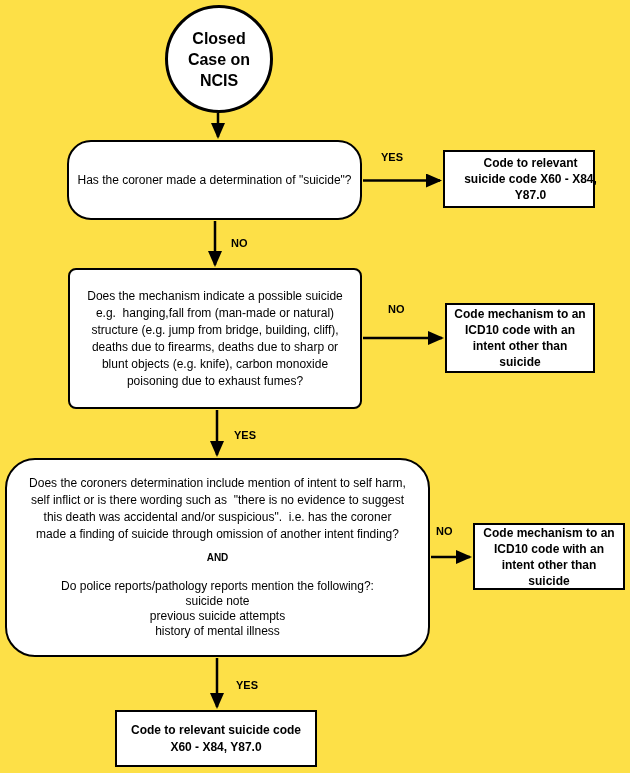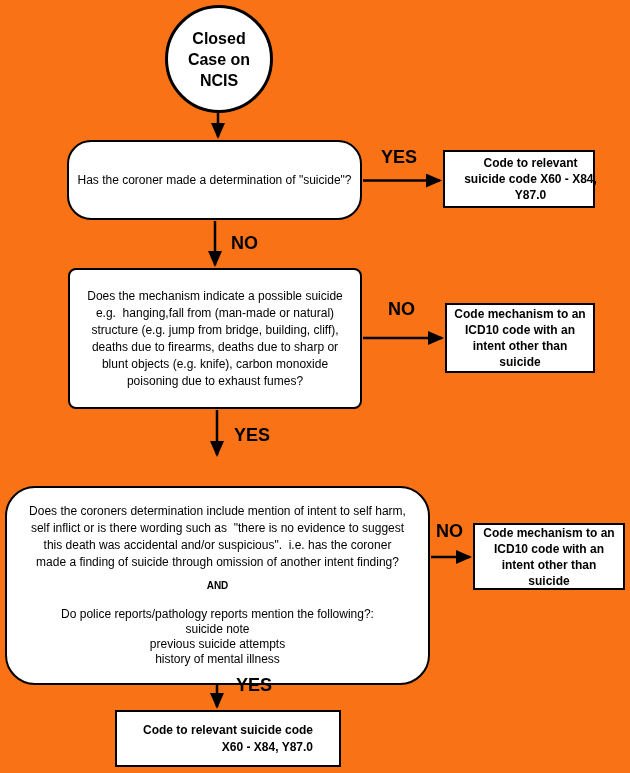--- a/index.html
+++ b/index.html
@@ -5,21 +5,21 @@
   html, body { margin: 0; padding: 0; }
   body {
     background: #ffffff;
     font-family: "Liberation Sans", "DejaVu Sans", sans-serif;
     color: #000000;
   }
   .canvas {
     position: relative;
     width: 630px;
     height: 773px;
-    background: #f97316;
+    background: #fde047;
     overflow: hidden;
   }
   .arrows {
     position: absolute;
     left: 0; top: 0;
     width: 630px; height: 773px;
   }
   .node {
     position: absolute;
     box-sizing: border-box;
@@ -42,42 +42,41 @@
     line-height: 21px;
   }
   .decision { font-size: 12px; line-height: 17px; text-align: center; }
   .decision1 { left: 67px; top: 140px; width: 295px; height: 80px; border-radius: 24px; }
   .decision2 { left: 68px; top: 268px; width: 294px; height: 141px; border-radius: 8px; }
   .decision3 {
     left: 5px; top: 458px; width: 425px; height: 199px; border-radius: 30px;
     flex-direction: column;
     justify-content: flex-start;
     padding-top: 15px;
-    margin-top: 28px;
   }
   .decision3 .and-label {
     font-weight: bold;
     font-size: 10px;
     line-height: 16px;
     margin: 7px 0 13px 0;
   }
   .decision3 .part2 { line-height: 15px; }
   .outcome {
     font-weight: bold;
     font-size: 12px;
     line-height: 16px;
   }
   .outcome1 { left: 443px; top: 150px; width: 152px; height: 58px; padding-left: 23px; }
   .outcome2 { left: 445px; top: 303px; width: 150px; height: 70px; }
   .outcome3 { left: 473px; top: 523px; width: 152px; height: 67px; }
-  .outcome4 { left: 115px; top: 710px; width: 226px; height: 57px; line-height: 17px; text-align: right; }
+  .outcome4 { left: 115px; top: 710px; width: 202px; height: 57px; line-height: 17px; }
   .edge-label {
     position: absolute;
     font-weight: bold;
-    font-size: 18px;
+    font-size: 11px;
     line-height: 17px;
     white-space: pre;
   }
   .lbl-yes1 { left: 381px; top: 149px; }
   .lbl-no1  { left: 231px; top: 235px; }
   .lbl-no2  { left: 388px; top: 301px; }
   .lbl-yes2 { left: 234px; top: 427px; }
   .lbl-no3  { left: 436px; top: 523px; }
   .lbl-yes3 { left: 236px; top: 677px; }
 </style>

